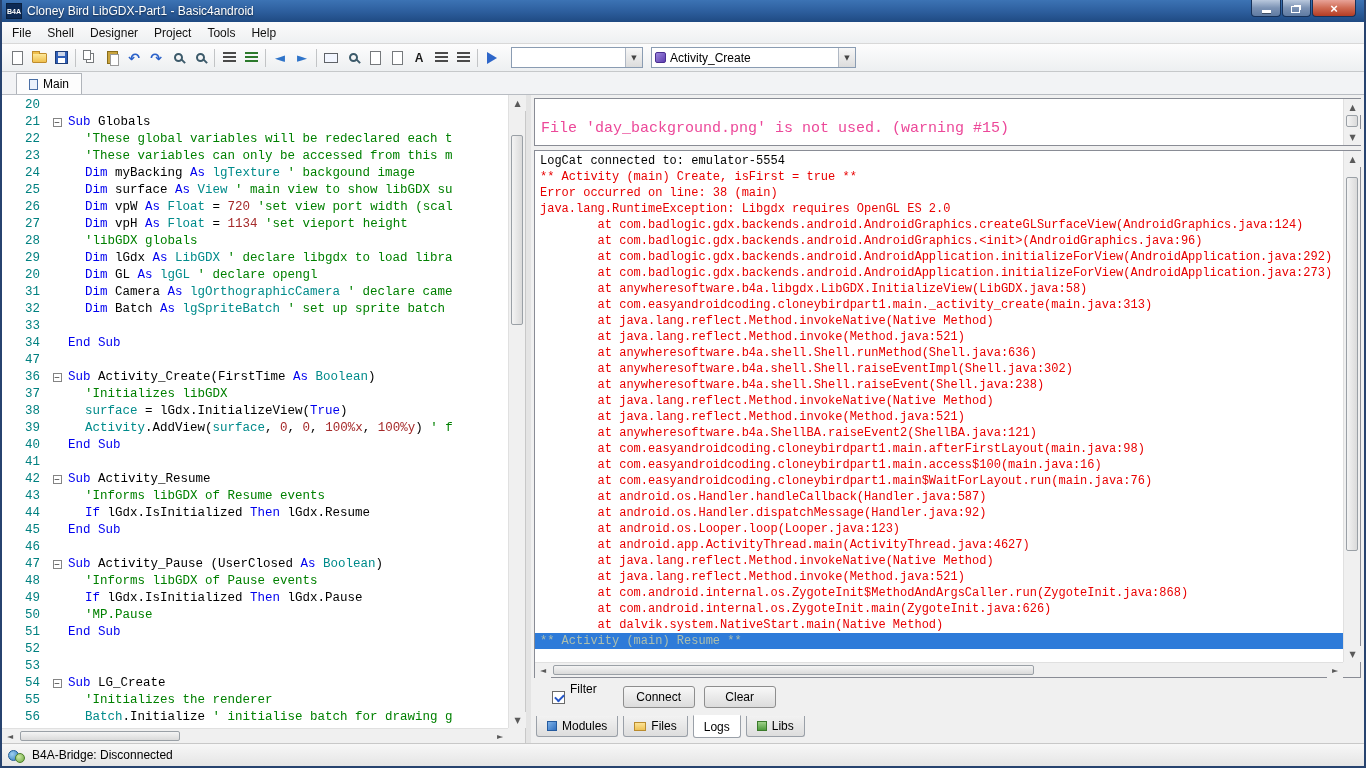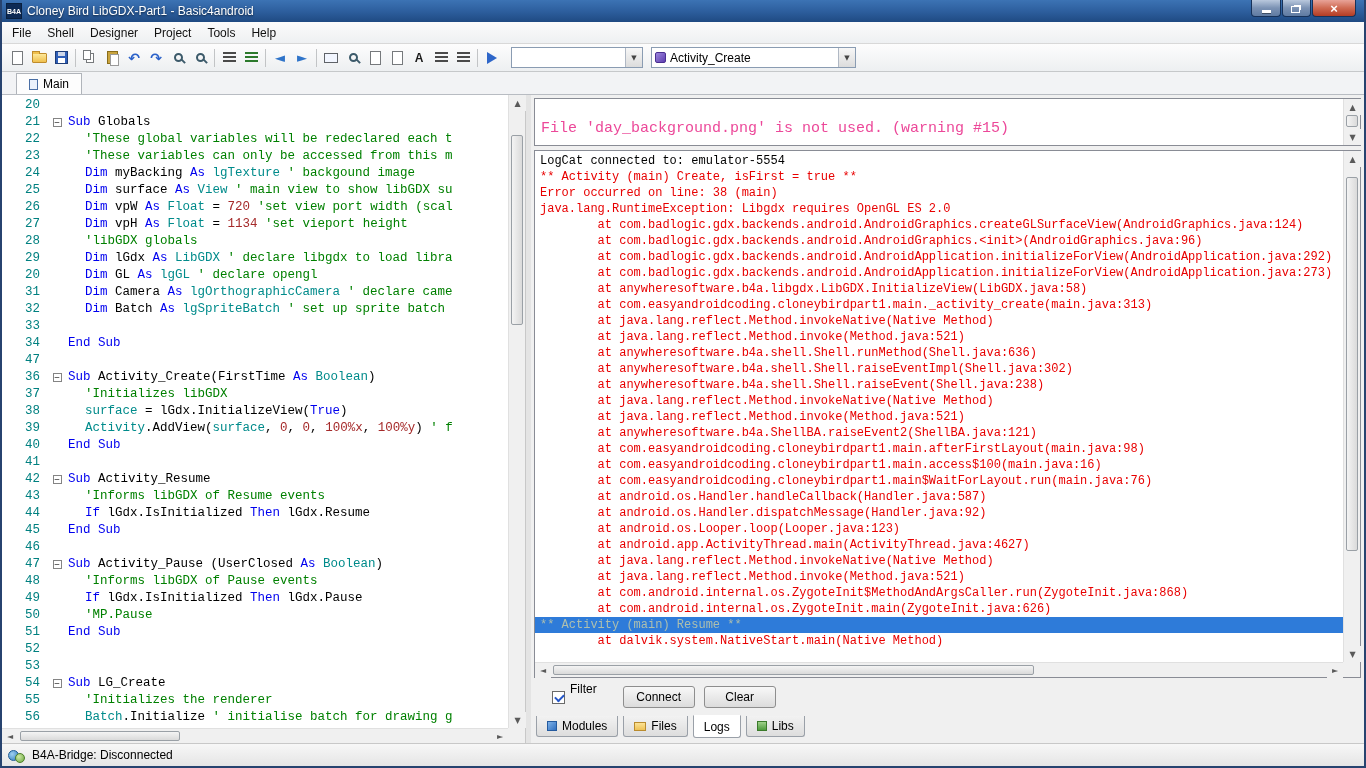--- a/index.html
+++ b/index.html
@@ -347,22 +347,22 @@
               <div class="log-line lg-err">        at com.easyandroidcoding.cloneybirdpart1.main.access$100(main.java:16)</div>
               <div class="log-line lg-err">        at com.easyandroidcoding.cloneybirdpart1.main$WaitForLayout.run(main.java:76)</div>
               <div class="log-line lg-err">        at android.os.Handler.handleCallback(Handler.java:587)</div>
               <div class="log-line lg-err">        at android.os.Handler.dispatchMessage(Handler.java:92)</div>
               <div class="log-line lg-err">        at android.os.Looper.loop(Looper.java:123)</div>
               <div class="log-line lg-err">        at android.app.ActivityThread.main(ActivityThread.java:4627)</div>
               <div class="log-line lg-err">        at java.lang.reflect.Method.invokeNative(Native Method)</div>
               <div class="log-line lg-err">        at java.lang.reflect.Method.invoke(Method.java:521)</div>
               <div class="log-line lg-err">        at com.android.internal.os.ZygoteInit$MethodAndArgsCaller.run(ZygoteInit.java:868)</div>
               <div class="log-line lg-err">        at com.android.internal.os.ZygoteInit.main(ZygoteInit.java:626)</div>
+              <div class="log-line lg-err">        at dalvik.system.NativeStart.main(Native Method)</div>
               <div class="log-line lg-sel">** Activity (main) Resume **</div>
-              <div class="log-line lg-err">        at dalvik.system.NativeStart.main(Native Method)</div>
             </div>
           <div class="sb-v">
             <span class="sb-btn">▲</span>
             <div class="sb-track">
                 <div class="sb-thumb" style="top:10px; height:78%;"></div>
               </div>
             <span class="sb-btn">▼</span>
           </div>
         </div>
         <div class="log-bottom">

